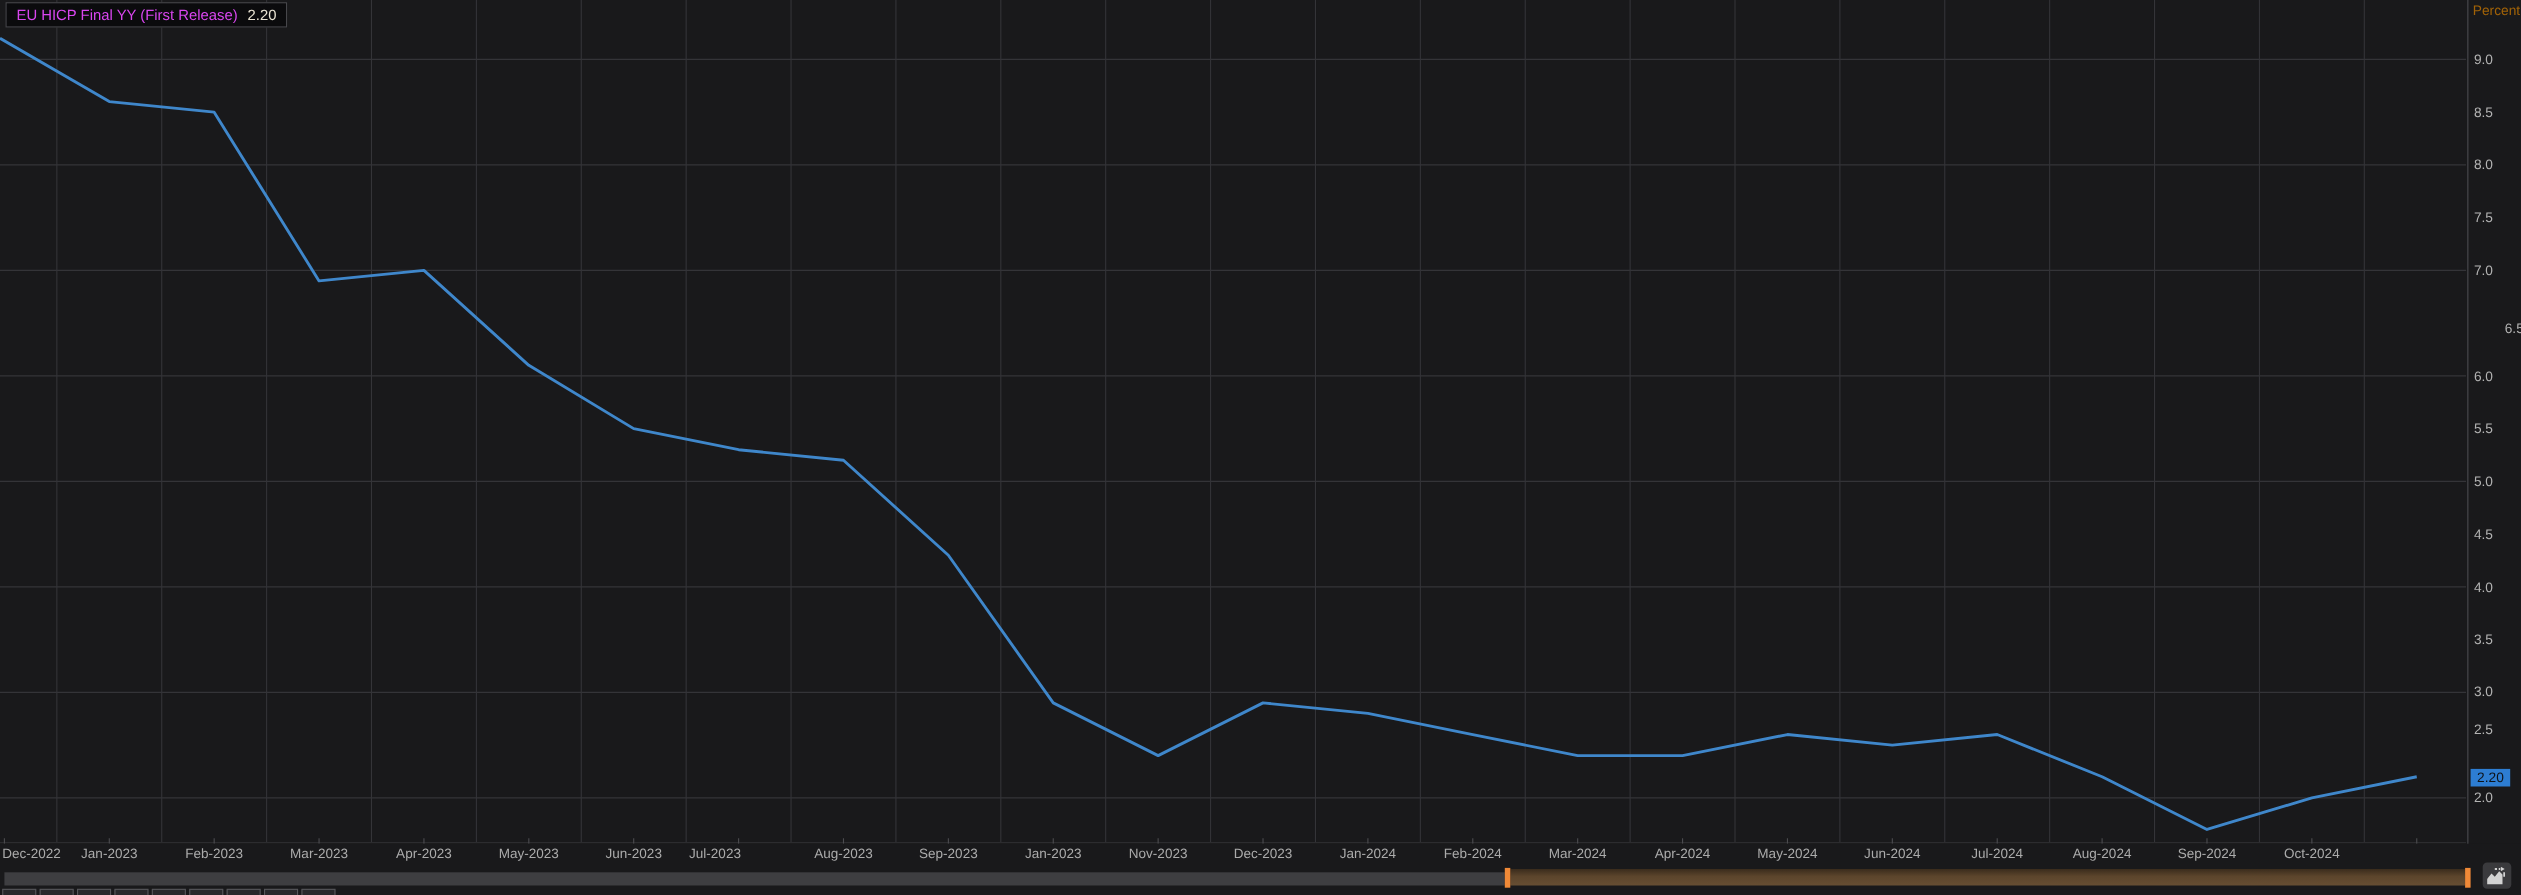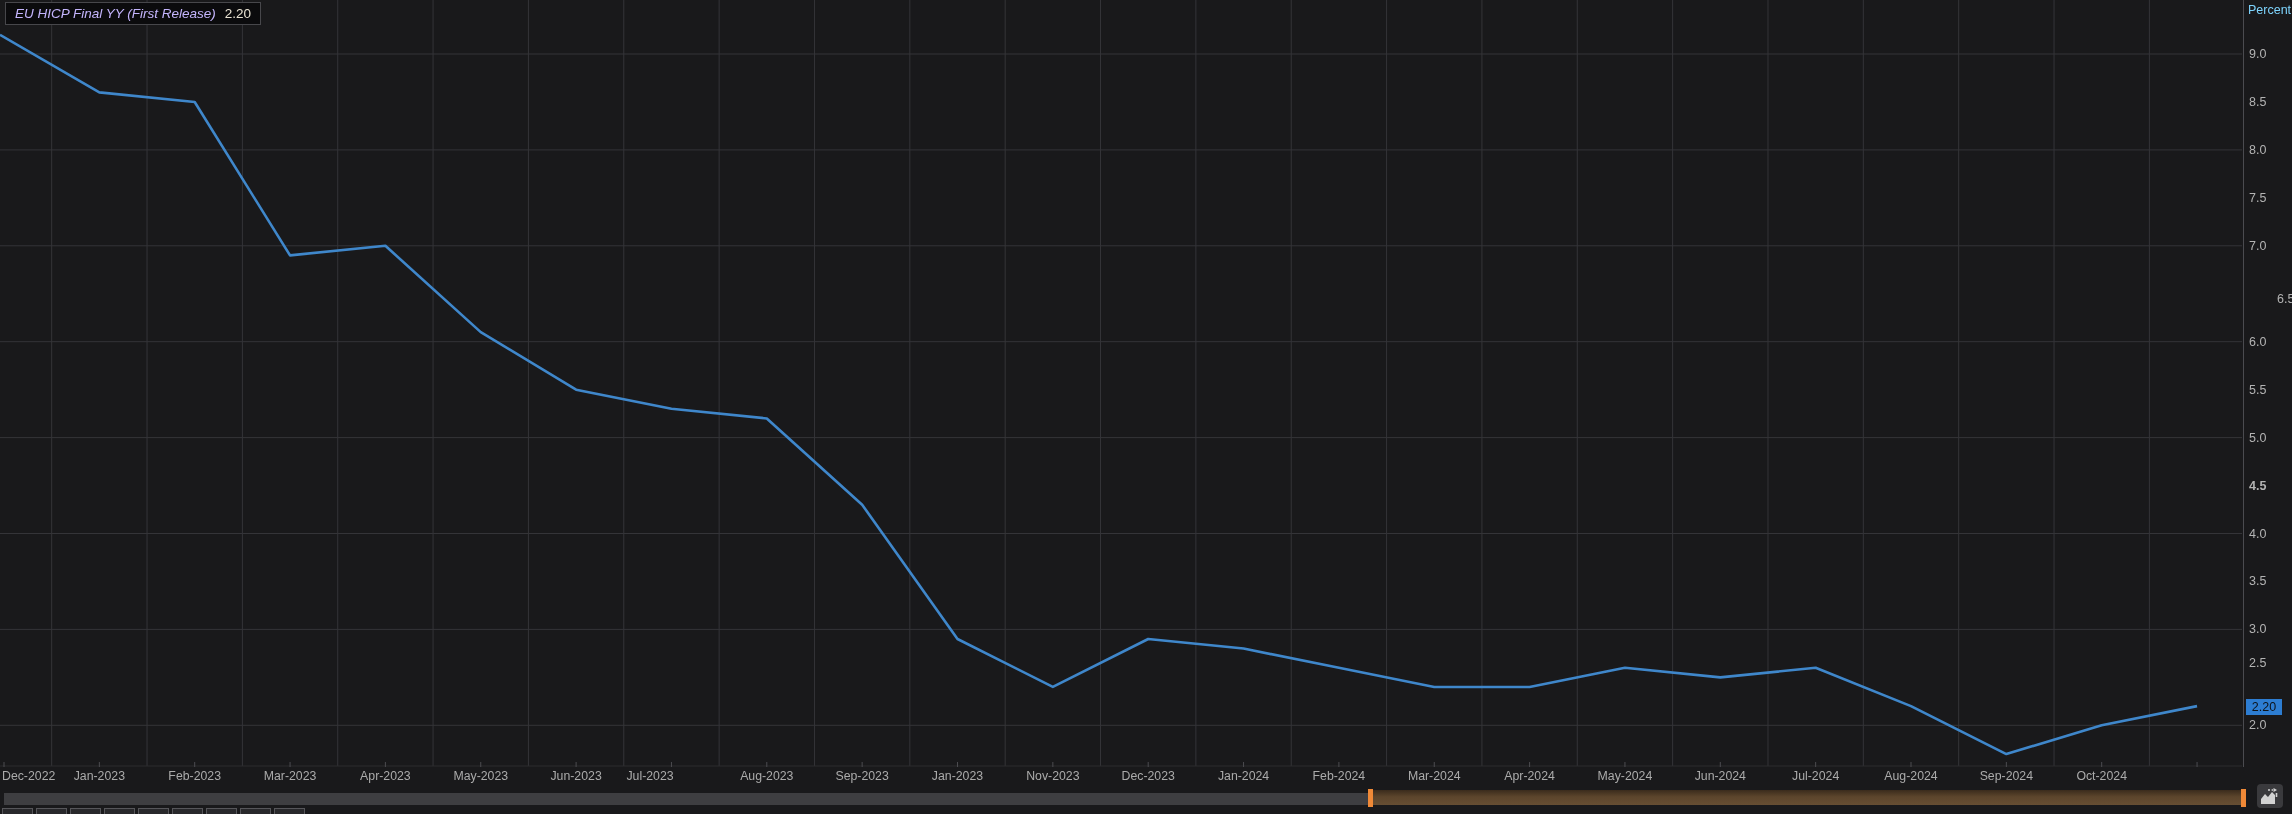--- a/index.html
+++ b/index.html
@@ -10,29 +10,29 @@
   }
   
   #plot{position:absolute;left:0;top:0;width:2242px;height:767px;}
   #chart-svg{position:absolute;left:0;top:0;}
   
   #legend{
     position:absolute;left:5px;top:2px;height:21px;line-height:21px;
     background:#0b0b0d;border:1px solid #47474b;padding:0 9px;
     font-size:13.5px;white-space:nowrap;z-index:5;
   }
-  #legend .name{color:#c4b5fd;font-style:italic;}
+  #legend .name{color:#d946ef;}
   #legend .val{color:#e9e3d3;margin-left:9px;}
   
   #y-axis{
     position:absolute;left:2243px;top:0;width:49px;height:767px;
     border-left:1px solid #4b4b50;background:#19191b;
   }
   #y-axis .axis-title{
-    position:absolute;left:4px;top:3px;font-size:12.5px;color:#7dd3fc;
+    position:absolute;left:4px;top:3px;font-size:12.5px;color:#a16207;
   }
   .y-tick{
     position:absolute;left:5px;height:16px;line-height:16px;
     font-size:12.5px;color:#b3b3b3;
   }
   #current-badge{
     position:absolute;left:2px;width:36px;height:16px;line-height:16px;
     background:#2d7dd2;color:#0e1319;font-size:12.5px;text-align:center;
     z-index:6;
   }
@@ -147,21 +147,21 @@
   <div id="y-ticks">
       <div class="y-tick" style="top: 46px;">9.0</div>
       <div class="y-tick" style="top: 93.95px;">8.5</div>
       <div class="y-tick" style="top: 141.9px;">8.0</div>
       <div class="y-tick" style="top: 189.85px;">7.5</div>
       <div class="y-tick" style="top: 237.8px;">7.0</div>
       <div class="y-tick" style="top: 291px; margin-left: 28px;">6.5</div>
       <div class="y-tick" style="top: 333.7px;">6.0</div>
       <div class="y-tick" style="top: 381.65px;">5.5</div>
       <div class="y-tick" style="top: 429.6px;">5.0</div>
-      <div class="y-tick" style="top: 477.55px; font-weight: bold;">4.5</div>
+      <div class="y-tick" style="top: 477.55px;">4.5</div>
       <div class="y-tick" style="top: 525.5px;">4.0</div>
       <div class="y-tick" style="top: 573.45px;">3.5</div>
       <div class="y-tick" style="top: 621.4px;">3.0</div>
       <div class="y-tick" style="top: 655px;">2.5</div>
       <div class="y-tick" style="top: 717.3px;">2.0</div>
     </div>
   <div id="current-badge" style="top: 699.12px;">2.20</div>
 </div>
 
 <div id="x-axis">

